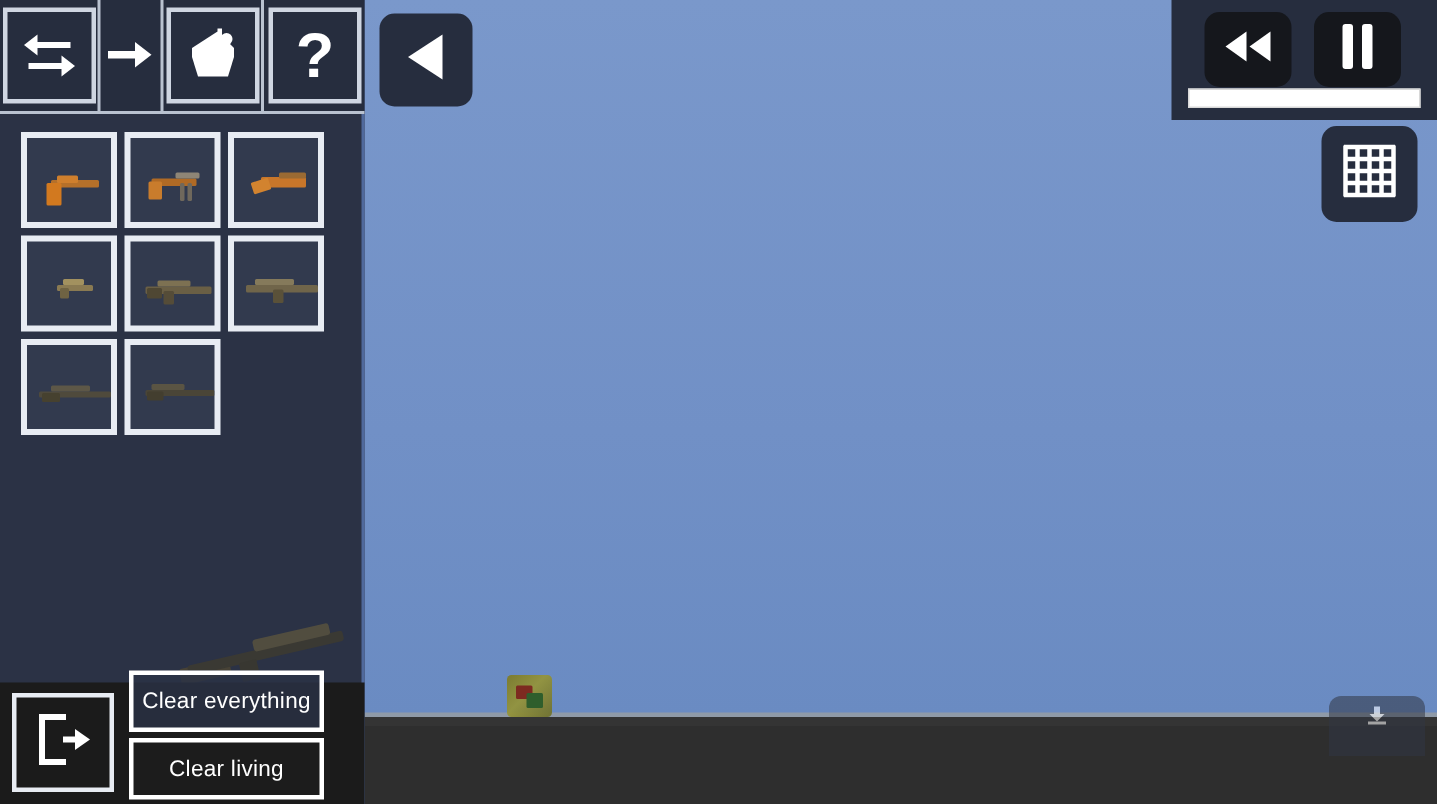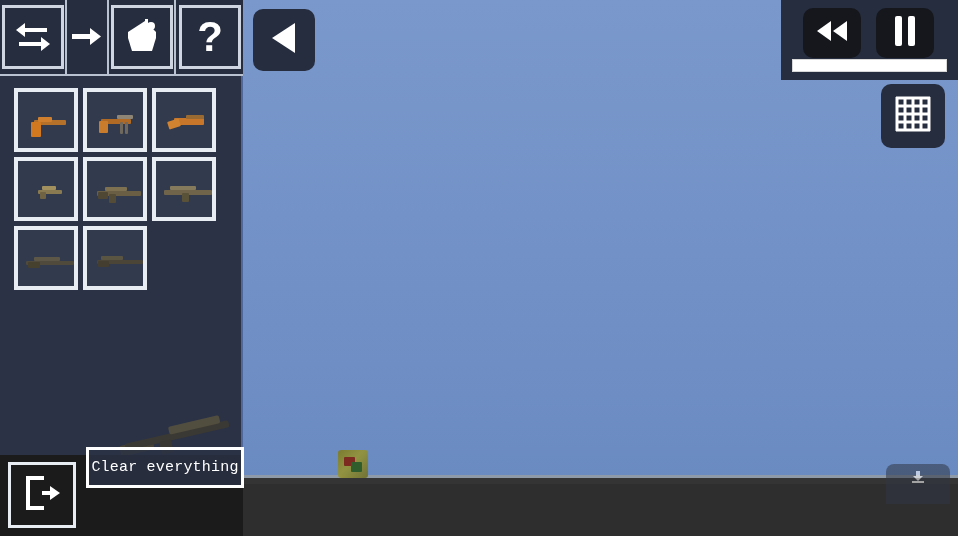--- a/index.html
+++ b/index.html
@@ -134,27 +134,26 @@
     display:flex; align-items:center; justify-content:center;
   }
   #bottom-strip {
     position:absolute; left:0; top:455px; width:243px; height:81px;
     background:#1b1b1b;
   }
 
   
   #clear-group { position:absolute; left:86px; top:447px; width:158px; }
   .clear-btn {
-    display:block; width:158px; height:41px;
+    display:block; width:130px; height:41px;
     border:3px solid #ffffff;
     color:#ffffff;
     font-size:15px;
     display:flex; align-items:center; justify-content:center;
     letter-spacing:.2px;
-    font-family:Liberation Mono, monospace;
   }
   #clear-everything { background:rgba(43,50,69,.82); margin-bottom:4px; }
   #clear-living { background:#1c1c1c; }
 
   
   #collapse-btn {
     position:absolute; left:253px; top:9px;
     width:62px; height:62px;
     background:#262d3e; border-radius:10px;
     display:flex; align-items:center; justify-content:center;
@@ -330,20 +329,21 @@
           <g class="ico-white">
             <rect x="20" y="17" width="12" height="4"></rect>
             <polygon points="28,12 28,26 38,19"></polygon>
           </g>
         </svg>
       </span>
     </div>
 
     <div id="clear-group">
       <div class="clear-btn" id="clear-everything">Clear everything</div>
+      <div class="clear-btn" id="clear-living">Clear living</div>
     </div>
 
   </div>
 
   <div id="collapse-btn">
     <span>
       <svg width="34" height="36" viewBox="0 0 34 36">
         <polygon class="ico-white" points="28,3 28,33 5,18"></polygon>
       </svg>
     </span>

